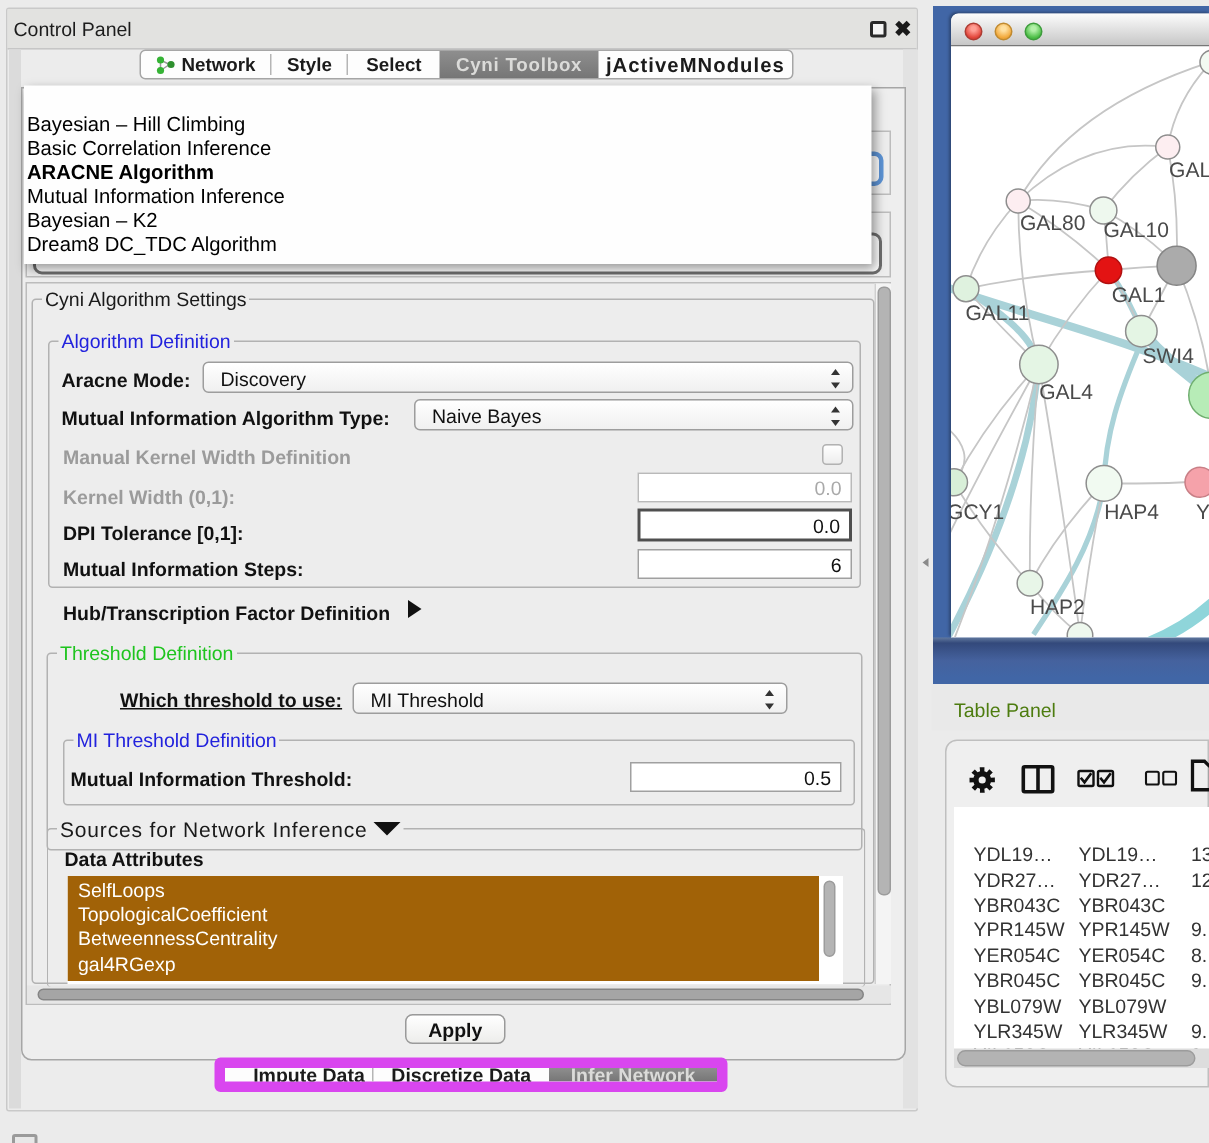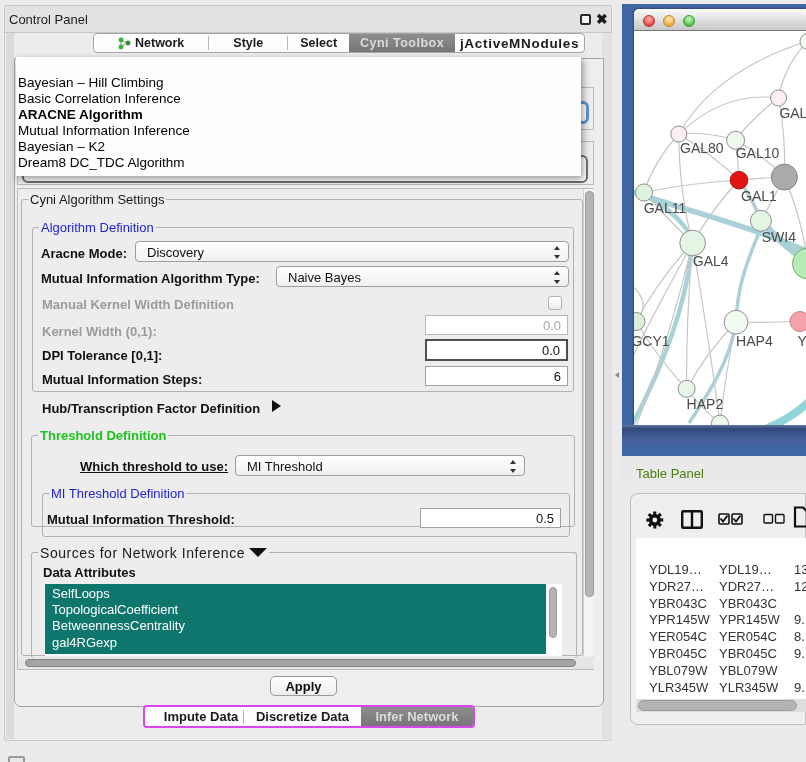--- a/index.html
+++ b/index.html
@@ -14,21 +14,21 @@
 #cptitle { left:0; top:0; width:100%; height:27px; background:#e2e2e0;
   border-bottom:1px solid #c6c6c6; }
 #cptitle span { position:absolute; left:4px; top:6px; font-size:13px; color:#1c1c1c; }
 #floatbtn { left:575px; top:8px; width:11px; height:11px; border:2px solid #2a2a2a; border-radius:2px; background:#f5f5f5;}
 #closebtn { left:591px; top:5px; width:14px; height:14px; font-size:14px; font-weight:bold; color:#1a1a1a; }
 
 
 #tabbar { left:88px; top:27px; height:20px; background:#fdfdfd;
   border:1px solid #a6a6a6; border-radius:4px; display:flex; align-items:center;
   font-size:12.5px; font-weight:bold; color:#1b1b1b; overflow:hidden; }
-.tab { padding:0 24px; height:100%; display:flex; align-items:center; white-space:nowrap;}
+.tab { padding:0 10px; height:100%; display:flex; align-items:center; white-space:nowrap;}
 .tabdiv { width:1px; height:14px; background:#b5b5b5; }
 .tabsel { background:linear-gradient(#8e8e8e,#767676); color:#dbdbd9; }
 
 
 #innerpanel { left:9px; top:52px; width:590px; height:649px; background:#eeeeee;
   border:1px solid #a6a6a6; border-radius:0 0 7px 7px; }
 .subpanel { border:1px solid #bcbcbc; background:#ededed; }
 
 
 .grp { position:absolute; border:1px solid #b2b2b2; border-radius:3px; }
@@ -138,47 +138,47 @@
   <div class="abs lbl dis" style="left:42px;top:324px;">Kernel Width (0,1):</div>
   <div class="abs tfield" style="left:425px;top:315px;width:143px;height:20px;color:#a9a9a9;border-color:#b9b9b9;">0.0</div>
   <div class="abs lbl" style="left:42px;top:348px;">DPI Tolerance [0,1]:</div>
   <div class="abs tfield" style="left:425px;top:339px;width:143px;height:22px;border:2px solid #4f4f4f;">0.0</div>
   <div class="abs lbl" style="left:42px;top:372px;">Mutual Information Steps:</div>
   <div class="abs tfield" style="left:425px;top:366px;width:143px;height:20px;">6</div>
 
   <div class="abs lbl" style="left:42px;top:401px;">Hub/Transcription Factor Definition</div>
   <div class="abs" style="left:272px;top:400px;width:0;height:0;border-left:9px solid #111;border-top:6px solid transparent;border-bottom:6px solid transparent;"></div>
 
-  <div class="abs grp" style="left:31px;top:435px;width:544px;height:92px;font-weight:bold;">
+  <div class="abs grp" style="left:31px;top:435px;width:544px;height:132px;">
     <span class="legend" style="color:#1ec41e;">Threshold Definition</span>
   </div>
   <div class="abs lbl" style="left:80px;top:459px;text-decoration:underline;">Which threshold to use:</div>
   <div class="abs combo" style="left:235px;top:455px;width:290px;height:21px;">
     <span class="val">MI Threshold</span>
       <span class="arr"></span>
     </div>
   <div class="abs grp" style="left:42px;top:493px;width:528px;height:44px;">
     <span class="legend" style="color:#2222dd;">MI Threshold Definition</span>
   </div>
   <div class="abs lbl" style="left:47px;top:512px;">Mutual Information Threshold:</div>
   <div class="abs tfield" style="left:420px;top:508px;width:141px;height:20px;">0.5</div>
 
   <div class="abs grp" style="left:31px;top:552px;width:546px;height:106px;border-bottom:none;">
     <span class="legend" style="font-size:14px;letter-spacing:0.55px;">Sources for Network Inference <span style="display:inline-block;width:0;height:0;border-top:9px solid #111;border-left:9px solid transparent;border-right:9px solid transparent;vertical-align:1px;"></span></span>
   </div>
   <div class="abs lbl" style="left:43px;top:565px;">Data Attributes</div>
   <div class="abs" style="left:45px;top:584px;width:517px;height:72px;background:#fff;overflow:hidden;">
-    <div style="position:absolute;left:0;top:0;width:501px;height:70px;background:#0f766e;color:#fff;font-size:13px;line-height:16.2px;padding:2px 0 0 7px;">
+    <div style="position:absolute;left:0;top:0;width:501px;height:70px;background:#a16207;color:#fff;font-size:13px;line-height:16.2px;padding:2px 0 0 7px;">
       SelfLoops<br>TopologicalCoefficient<br>BetweennessCentrality<br>gal4RGexp
     </div>
     <div class="sbthumbV" style="left:504px;top:3px;width:8px;height:51px;"></div>
   </div>
 
   <div class="abs" style="left:270px;top:676px;width:67px;height:20px;background:linear-gradient(#ffffff,#ededeb);border:1px solid #9a9a9a;border-radius:5px;text-align:center;font-size:13px;font-weight:bold;color:#111;padding-top:2px;">Apply</div>
-  <div class="abs" id="btabbar" style="left:143px;top:705px;height:23px;background:#fdfdfd;border:2px solid #d946ef;border-radius:4px;display:flex;align-items:center;font-size:13px;font-weight:bold;color:#1b1b1b;overflow:hidden;">
+  <div class="abs" id="btabbar" style="left:143px;top:705px;height:23px;background:#fdfdfd;border:7px solid #d946ef;border-radius:4px;display:flex;align-items:center;font-size:13px;font-weight:bold;color:#1b1b1b;overflow:hidden;">
     <div class="tab" style="width:98px;padding:0 0 0 14px;justify-content:center;">Impute Data</div>
     <div class="tabdiv"></div>
     <div class="tab" style="width:117px;padding:0;justify-content:center;">Discretize Data</div>
     <div class="tab tabsel" style="width:112px;padding:0;justify-content:center;">Infer Network</div>
   </div>
 
   <div class="abs" id="dropdown">
     <div class="item" style="top:18px;text-align:center;">Bayesian – Hill Climbing</div>
     <div class="item" style="top:34px;">Basic Correlation Inference</div>
     <div class="item" style="top:50px;font-weight:bold;">ARACNE Algorithm</div>

